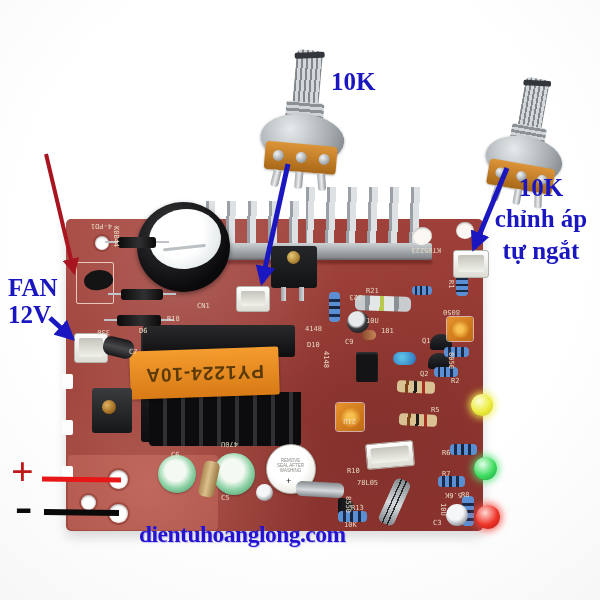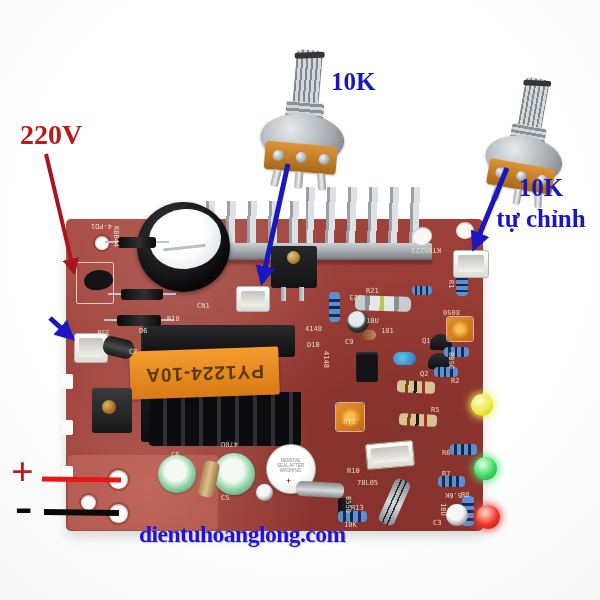--- a/index.html
+++ b/index.html
@@ -292,25 +292,29 @@
         </marker>
     </defs>
     <line x1="46" y1="154" x2="74" y2="272" stroke="#a81420" stroke-width="4" marker-end="url(#ah-red)"></line>
     <line x1="50" y1="318" x2="72" y2="338" stroke="#1a16c0" stroke-width="5" marker-end="url(#ah-blue)"></line>
     <line x1="288" y1="164" x2="262" y2="282" stroke="#1a16c0" stroke-width="5" marker-end="url(#ah-blue)"></line>
     <line x1="507" y1="168" x2="474" y2="248" stroke="#1a16c0" stroke-width="5" marker-end="url(#ah-blue)"></line>
     <line x1="42" y1="479" x2="121" y2="480" stroke="#e81616" stroke-width="5"></line>
     <line x1="44" y1="512" x2="119" y2="513" stroke="#0a0a0a" stroke-width="6"></line>
   </svg>
 
-  <div class="ann red ann-220">220V</div>
   <div class="ann blue ann-cur">
   </div>
   <div class="ann blue ann-10kL">10K</div>
   <div class="ann blue ann-right">
     <div>10K</div>
-    <div>tự chỉnh</div>
+    <div>chỉnh áp</div>
+    <div>tự ngắt</div>
+  </div>
+  <div class="ann blue ann-fan">
+    <div>FAN</div>
+    <div>12V</div>
   </div>
   <div class="ann red ann-plus">+</div>
   <div class="ann ann-minus">-</div>
   <div class="ann watermark abs">dientuhoanglong.com</div>
 
 </div>
 
 </body></html>

